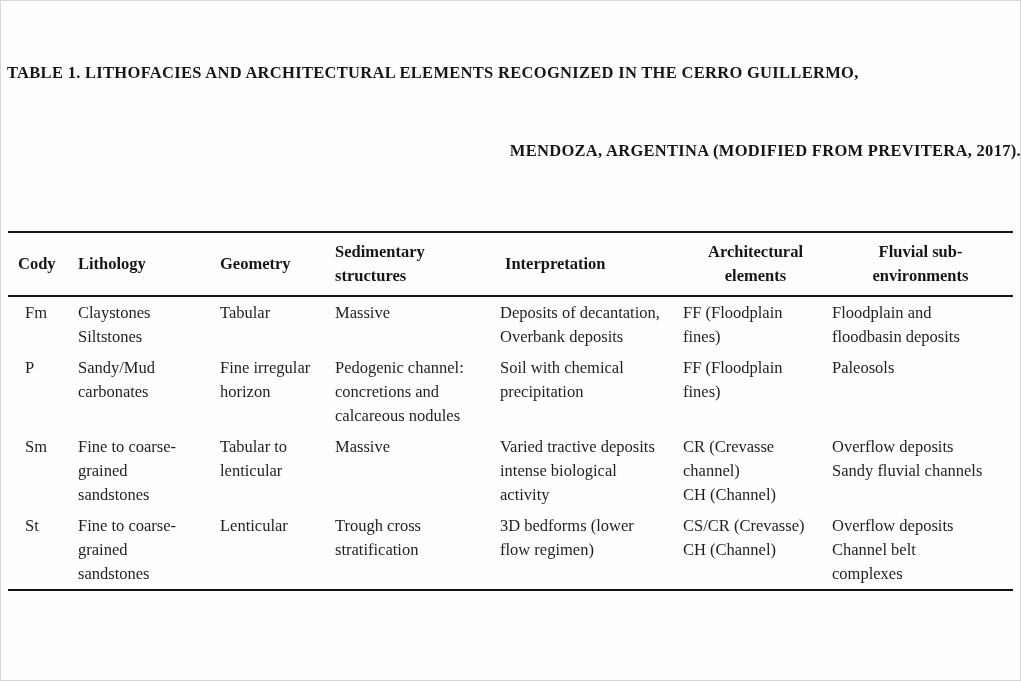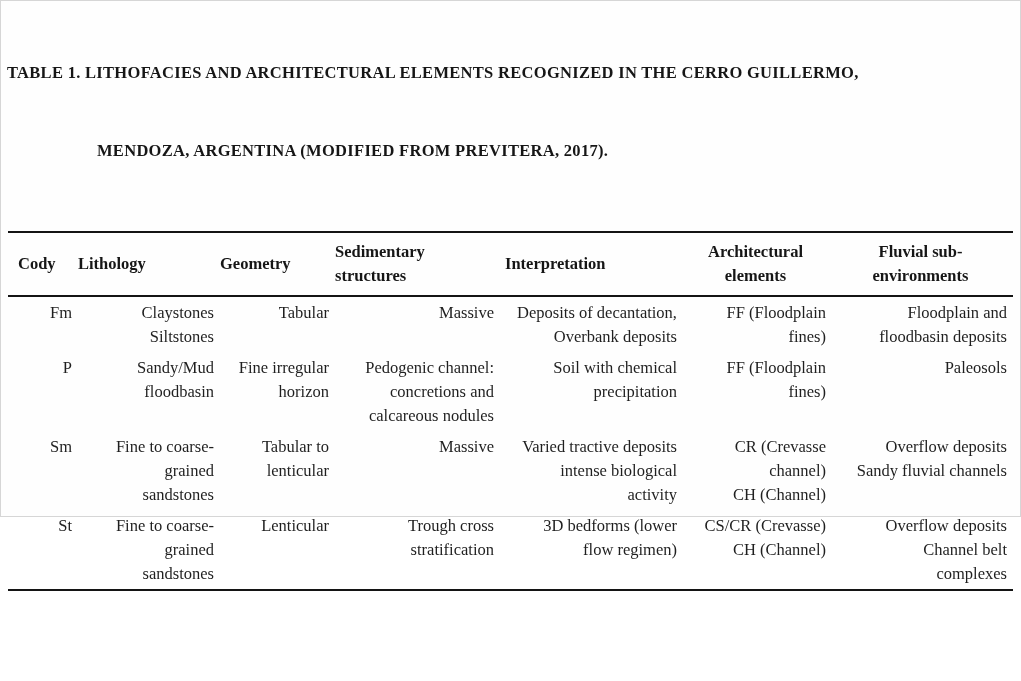--- a/index.html
+++ b/index.html
@@ -5,36 +5,37 @@
   html, body { margin: 0; padding: 0; }
   body {
     width: 1021px; height: 681px;
     background: #ffffff;
     font-family: "Liberation Serif", "DejaVu Serif", serif;
     color: #1f1f1f;
     overflow: hidden;
   }
   .page {
     position: relative;
-    width: 1021px; height: 517px;
+    width: 1021px; height: 681px;
     background: #fefefe;
     box-shadow: inset 0 0 0 1px #d6d6d6;
     box-sizing: border-box;
   }
   .title-block {
     padding: 8px 0 0 7px;
     font-weight: bold;
     font-size: 16.5px;
     line-height: 26px;
     letter-spacing: 0.3px;
     color: #161616;
     white-space: pre;
   }
   .title-line2 {
     padding-left: 90px;
+    text-align: right;
   }
   table.lith {
     margin: 15px 0 0 8px;
     width: 1005px;
     border-collapse: collapse;
     table-layout: fixed;
     border-top: 2px solid #141414;
     border-bottom: 2px solid #141414;
     font-size: 16.5px;
   }
@@ -47,21 +48,21 @@
     padding: 4px 4px 4px 0;
     line-height: 24px;
     white-space: pre;
     color: #161616;
   }
   table.lith td {
     vertical-align: top;
     padding: 4px 6px 3px 0;
     line-height: 24px;
     white-space: pre;
-    text-align: right;
+    text-align: left;
   }
   table.lith .c1 { padding-left: 17px; }
   table.lith th.c1 { padding-left: 10px; }
   table.lith th.center { text-align: center; margin-top: 32px; }
   table.lith th.pad5 { padding-left: 5px; }
 </style>
 </head>
 <body>
 
 <div class="page">
@@ -105,21 +106,21 @@
         <td>Deposits of decantation,
 Overbank deposits</td>
         <td>FF (Floodplain
 fines)</td>
         <td>Floodplain and
 floodbasin deposits</td>
       </tr>
       <tr>
         <td class="c1">P</td>
         <td>Sandy/Mud
-floodbasin</td>
+carbonates</td>
         <td>Fine irregular
 horizon</td>
         <td>Pedogenic channel:
 concretions and
 calcareous nodules</td>
         <td>Soil with chemical
 precipitation</td>
         <td>FF (Floodplain
 fines)</td>
         <td>Paleosols</td>

